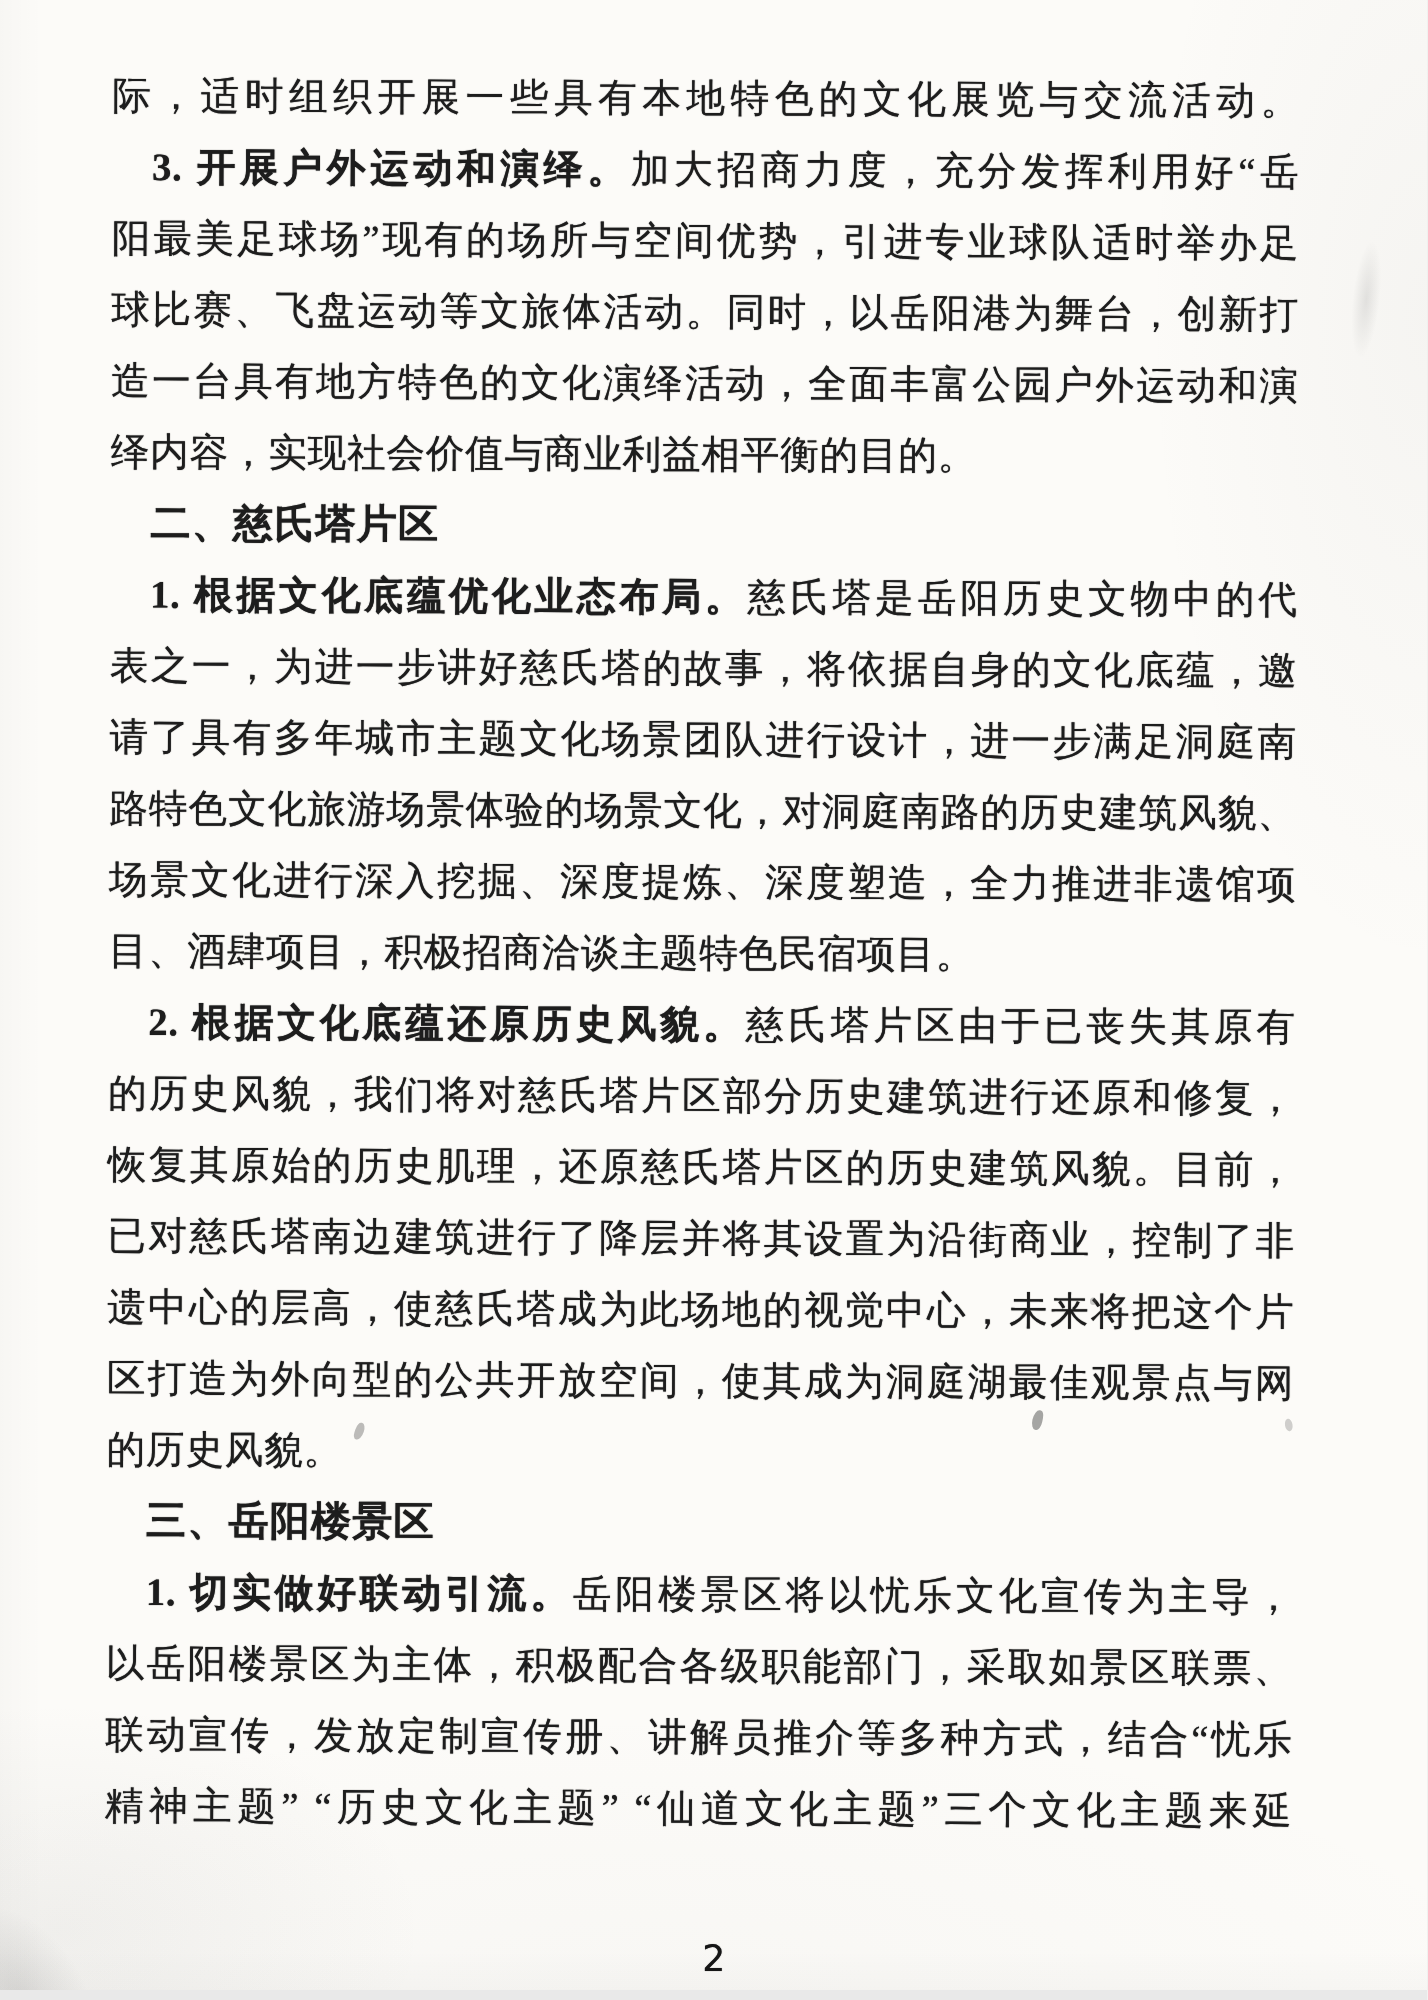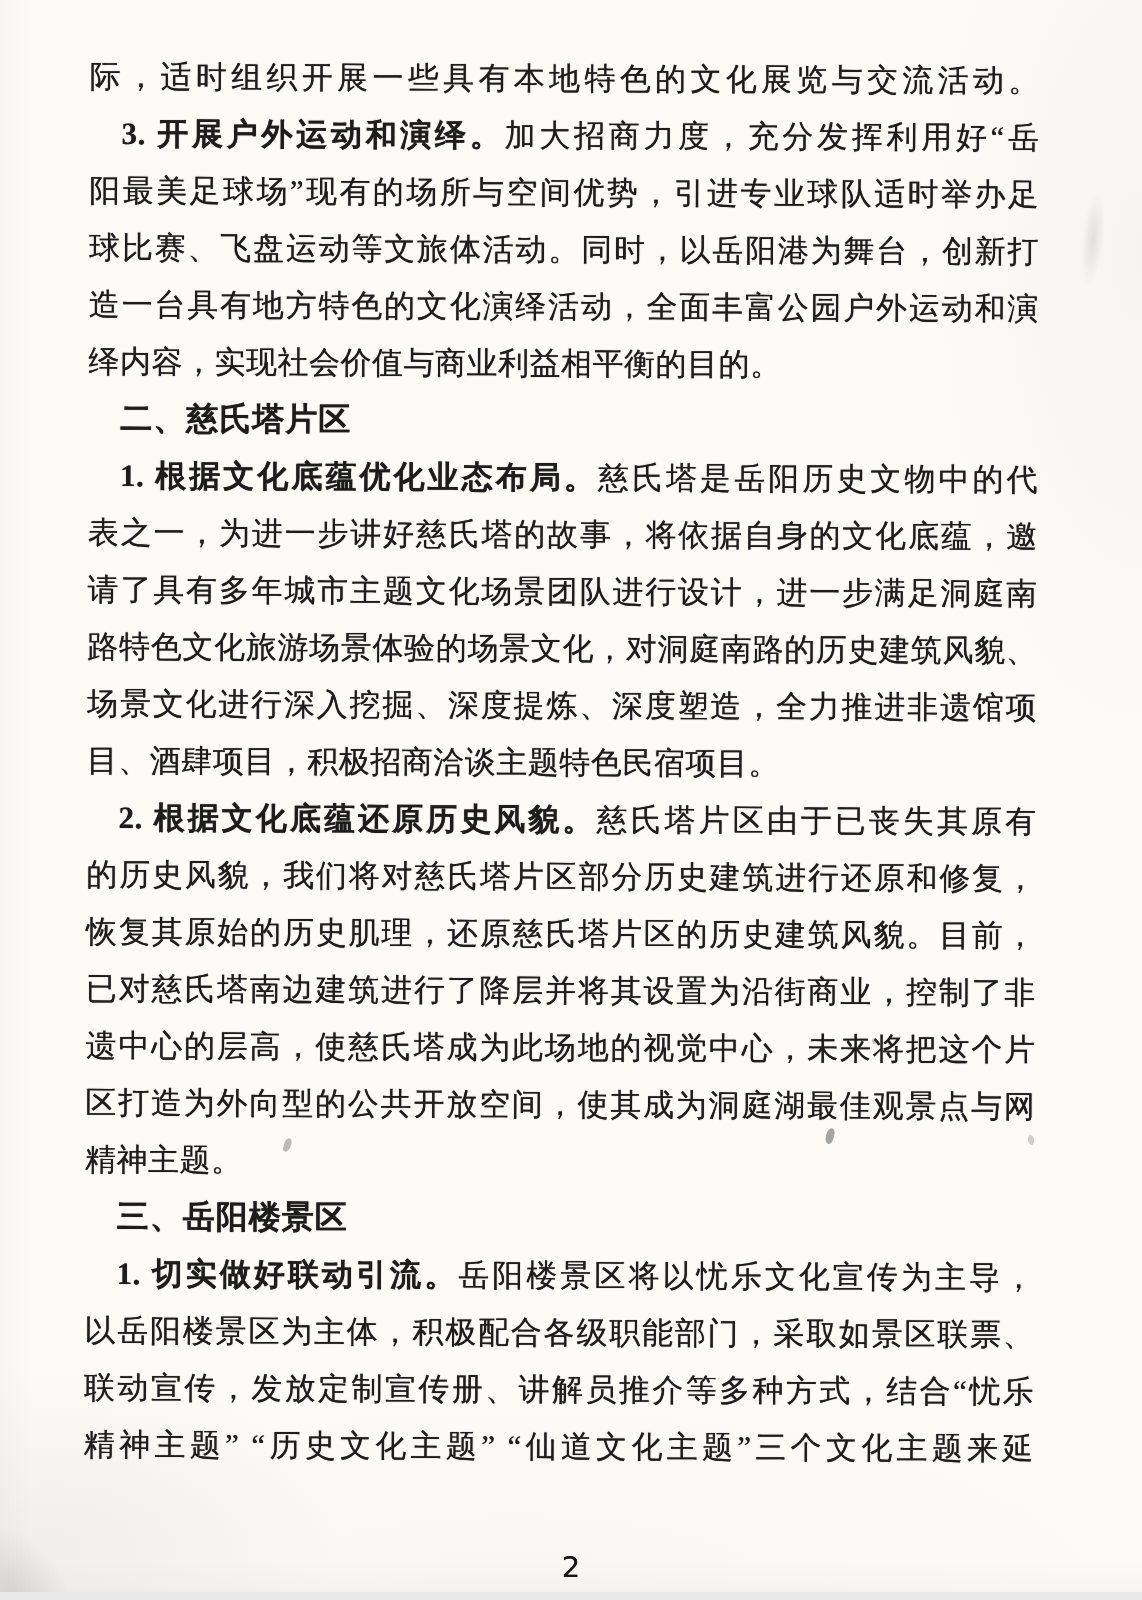--- a/index.html
+++ b/index.html
@@ -108,21 +108,21 @@
       <div class="line justify"><span class="run-regular">请了具有多年城市主题文化场景团队进行设计，进一步满足洞庭南</span></div>
       <div class="line justify"><span class="run-regular">路特色文化旅游场景体验的场景文化，对洞庭南路的历史建筑风貌、</span></div>
       <div class="line justify"><span class="run-regular">场景文化进行深入挖掘、深度提炼、深度塑造，全力推进非遗馆项</span></div>
       <div class="line"><span class="run-regular">目、酒肆项目，积极招商洽谈主题特色民宿项目。</span></div>
       <div class="line indent justify"><span class="run-bold">2. 根据文化底蕴还原历史风貌。</span><span class="run-regular">慈氏塔片区由于已丧失其原有</span></div>
       <div class="line justify"><span class="run-regular">的历史风貌，我们将对慈氏塔片区部分历史建筑进行还原和修复，</span></div>
       <div class="line justify"><span class="run-regular">恢复其原始的历史肌理，还原慈氏塔片区的历史建筑风貌。目前，</span></div>
       <div class="line justify"><span class="run-regular">已对慈氏塔南边建筑进行了降层并将其设置为沿街商业，控制了非</span></div>
       <div class="line justify"><span class="run-regular">遗中心的层高，使慈氏塔成为此场地的视觉中心，未来将把这个片</span></div>
       <div class="line justify"><span class="run-regular">区打造为外向型的公共开放空间，使其成为洞庭湖最佳观景点与网</span></div>
-      <div class="line"><span class="run-regular">精神主题。</span></div>
+      <div class="line"><span class="run-regular">的历史风貌。</span></div>
       <div class="line indent heading"><span class="run-bold">三、岳阳楼景区</span></div>
       <div class="line indent justify"><span class="run-bold">1. 切实做好联动引流。</span><span class="run-regular">岳阳楼景区将以忧乐文化宣传为主导，</span></div>
       <div class="line justify"><span class="run-regular">以岳阳楼景区为主体，积极配合各级职能部门，采取如景区联票、</span></div>
       <div class="line justify"><span class="run-regular">联动宣传，发放定制宣传册、讲解员推介等多种方式，结合“忧乐</span></div>
       <div class="line justify"><span class="run-regular">精神主题” “历史文化主题” “仙道文化主题”三个文化主题来延</span></div>
     </div>
   <div class="page-number">2</div>
   <div class="artifact speck-1"></div>
   <div class="artifact speck-2"></div>
   <div class="artifact speck-3"></div>

